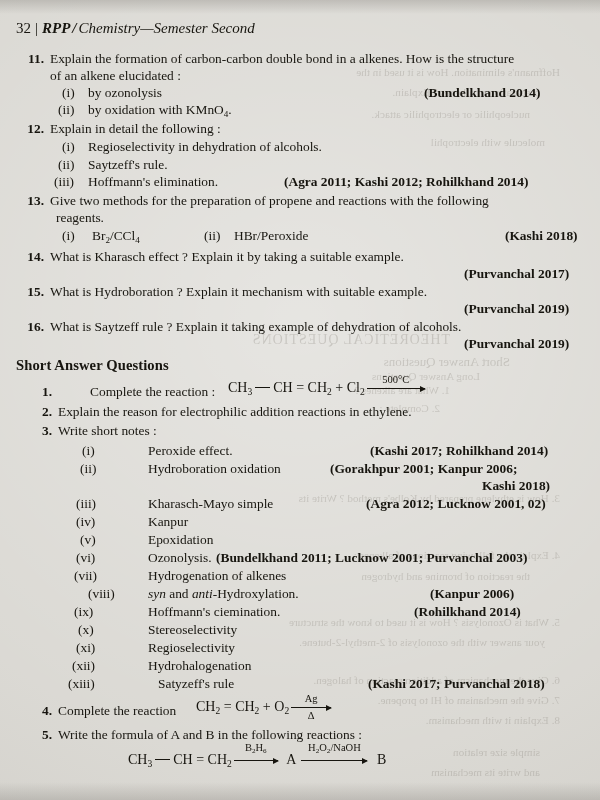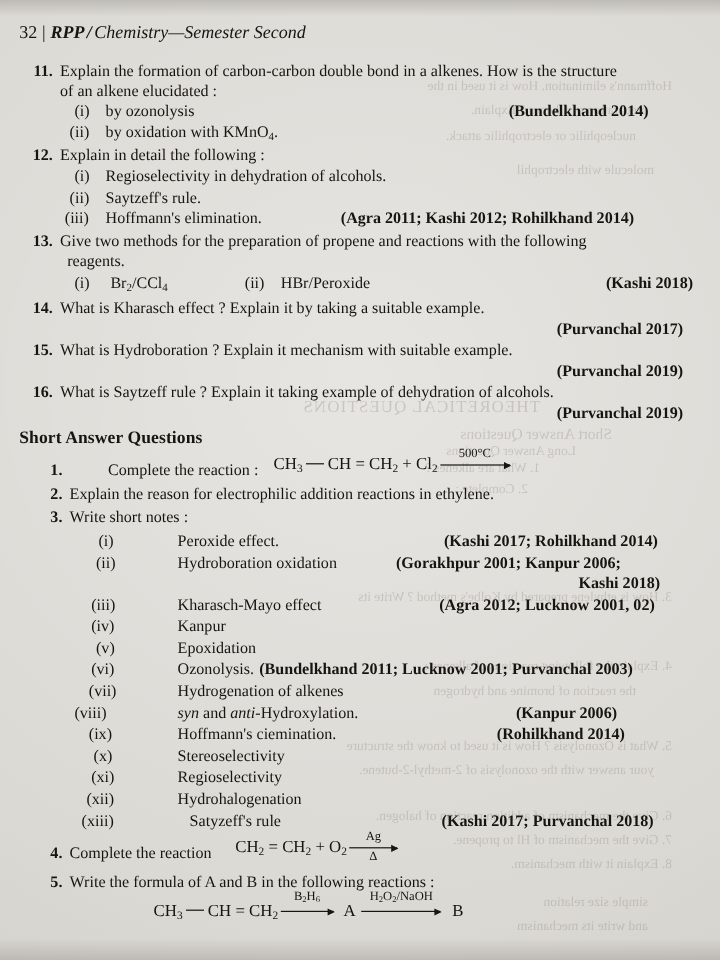--- a/index.html
+++ b/index.html
@@ -336,21 +336,21 @@
       <span class="rm" style="left:80px;">(ii)</span>
       <span class="txt" style="left:148px;">Hydroboration oxidation</span>
       <span class="tag" style="left:330px;">(Gorakhpur 2001; Kanpur 2006;</span>
     </div>
     <div class="row" style="top:477px;">
       <span class="tag" style="left:482px;">Kashi 2018)</span>
     </div>
 
     <div class="row" style="top:495px;">
       <span class="rm" style="left:76px;">(iii)</span>
-      <span class="txt" style="left:148px;">Kharasch-Mayo effect</span>
+      <span class="txt" style="left:148px;">Kharasch-Mayo simple</span>
       <span class="tag" style="left:366px;">(Agra 2012; Lucknow 2001, 02)</span>
     </div>
 
     <div class="row" style="top:513px;">
       <span class="rm" style="left:76px;">(iv)</span>
       <span class="txt" style="left:148px;">Kanpur</span>
     </div>
 
     <div class="row" style="top:531px;">
       <span class="rm" style="left:80px;">(v)</span>
@@ -362,21 +362,21 @@
       <span class="txt" style="left:148px;">Ozonolysis.</span>
       <span class="tag" style="left:216px;">(Bundelkhand 2011; Lucknow 2001; Purvanchal 2003)</span>
     </div>
 
     <div class="row" style="top:567px;">
       <span class="rm" style="left:74px;">(vii)</span>
       <span class="txt" style="left:148px;">Hydrogenation of alkenes</span>
     </div>
 
     <div class="row" style="top:585px;">
-      <span class="rm" style="left:62px;">(viii)</span>
+      <span class="rm" style="left:88px;">(viii)</span>
       <span class="txt" style="left:148px;"><span class="ital">syn</span><span> and </span><span class="ital">anti</span><span>-Hydroxylation.</span></span>
       <span class="tag" style="left:430px;">(Kanpur 2006)</span>
     </div>
 
     <div class="row" style="top:603px;">
       <span class="rm" style="left:74px;">(ix)</span>
       <span class="txt" style="left:148px;">Hoffmann's ciemination.</span>
       <span class="tag" style="left:414px;">(Rohilkhand 2014)</span>
     </div>
 

